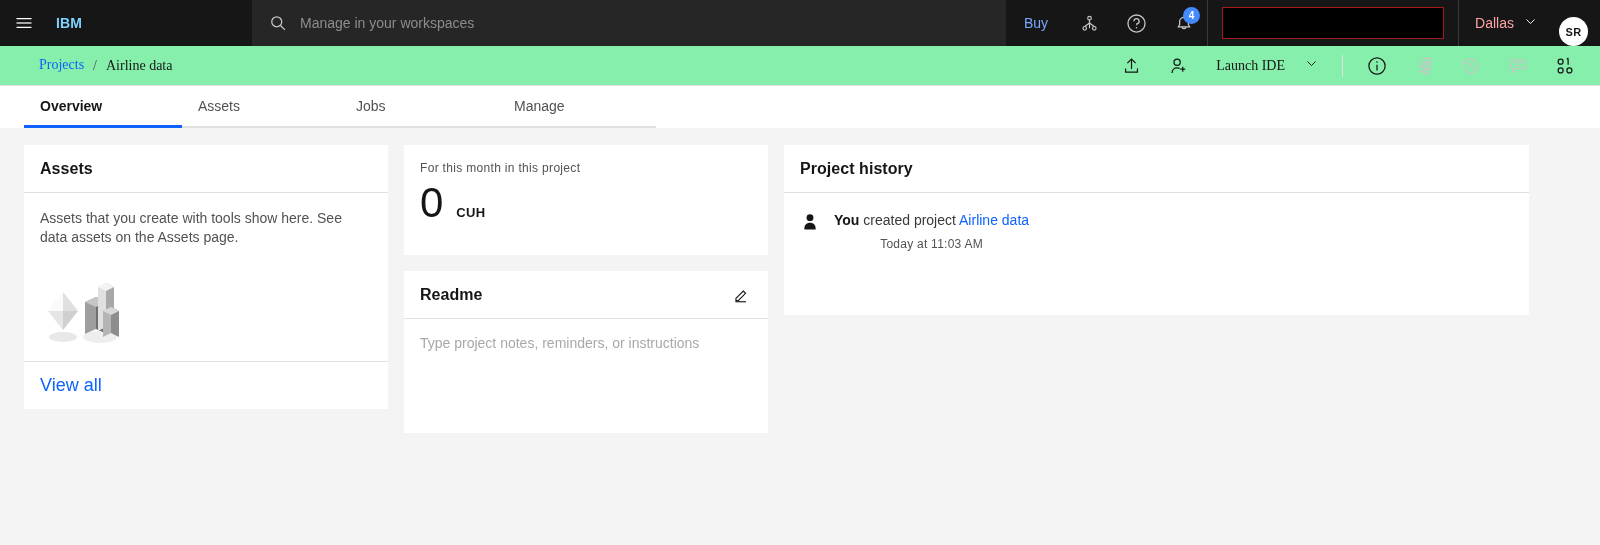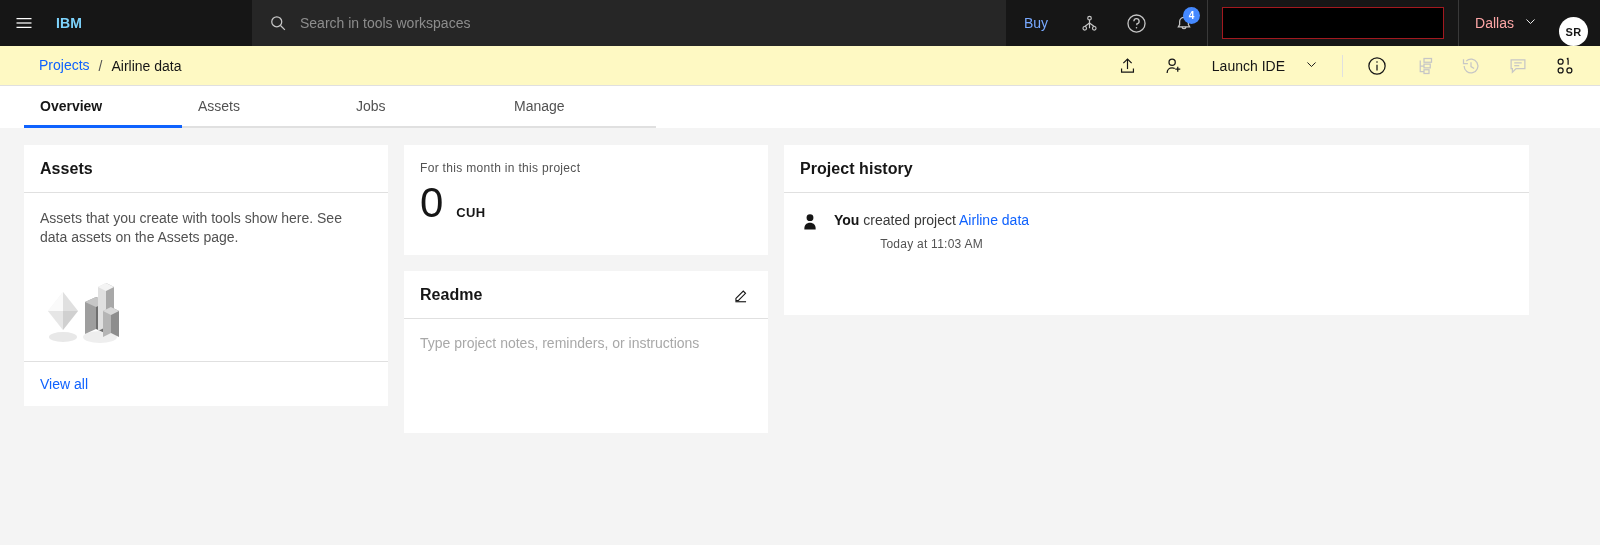--- a/index.html
+++ b/index.html
@@ -91,24 +91,24 @@
   .avatar {
     width: 29px; height: 29px; border-radius: 50%;
     background: #ffffff; color: #161616;
     font-size: 11px; font-weight: 600;
     display: flex; align-items: center; justify-content: center;
     letter-spacing: .3px; cursor: pointer;
   }
 
   
   .crumb-bar {
-    height: 40px; background: #fef9c3;
+    height: 40px; background: #86efac;
     display: flex; align-items: center;
     border-bottom: 1px solid #e0e0e0;
-    padding-left: 39px; padding-right: 12px;
+    padding-left: 39px; padding-right: 12px; font-family: Liberation Serif, serif;
   }
   .crumb { display: flex; align-items: center; font-size: 14px; }
   .crumb a {
     color: #0f62fe; text-decoration: none; cursor: pointer;
     border-bottom: 1px solid transparent;
   }
   .crumb .sep { color: #525252; margin: 0 9px; }
   .crumb .cur { color: #161616; }
   .crumb-actions {
     margin-left: auto; display: flex; align-items: center; height: 100%;
@@ -176,21 +176,21 @@
   .assets-text {
     font-size: 14px; color: #525252; line-height: 1.35;
     max-width: 312px;
   }
   .assets-illus { margin-top: 22px; height: 76px; }
   .card-foot {
     border-top: 1px solid #e0e0e0;
     padding: 13px 16px; 
   }
   .card-foot a {
-    color: #0f62fe; font-size: 14px; text-decoration: none; cursor: pointer;
+    color: #0f62fe; font-size: 18px; text-decoration: none; cursor: pointer;
   }
 
   
   .ru-label { font-size: 12px; color: #525252; letter-spacing: .32px; }
   .ru-value-row { display: flex; align-items: baseline; margin-top: 6px; }
   .ru-number { font-size: 42px; font-weight: 300; color: #161616; line-height: 1.05; }
   .ru-unit { font-size: 13px; font-weight: 600; color: #161616; margin-left: 13px; letter-spacing: .3px; }
   .ru-body { padding: 16px 16px 30px 16px; }
 
   
@@ -223,21 +223,21 @@
     <span class="brand">IBM</span>
   </div>
 
   <div class="hdr-search">
     <span class="search-ico">
       <svg width="20" height="20" viewBox="0 0 32 32" fill="none" stroke="#c6c6c6" stroke-width="2">
         <circle cx="14" cy="14" r="8"></circle>
           <line x1="20" y1="20" x2="27" y2="27"></line>
       </svg>
     </span>
-    <span class="search-ph">Search in tools workspaces</span>
+    <span class="search-ph">Manage in your workspaces</span>
   </div>
 
   <div class="hdr-right">
     <a class="buy-link">Buy</a>
 
     <div class="hdr-icon">
       <svg width="19" height="19" viewBox="0 0 32 32" fill="none" stroke="#c6c6c6" stroke-width="2">
         <circle cx="16" cy="7" r="3"></circle>
           <circle cx="8" cy="24" r="3"></circle>
           <circle cx="24" cy="24" r="3"></circle>

